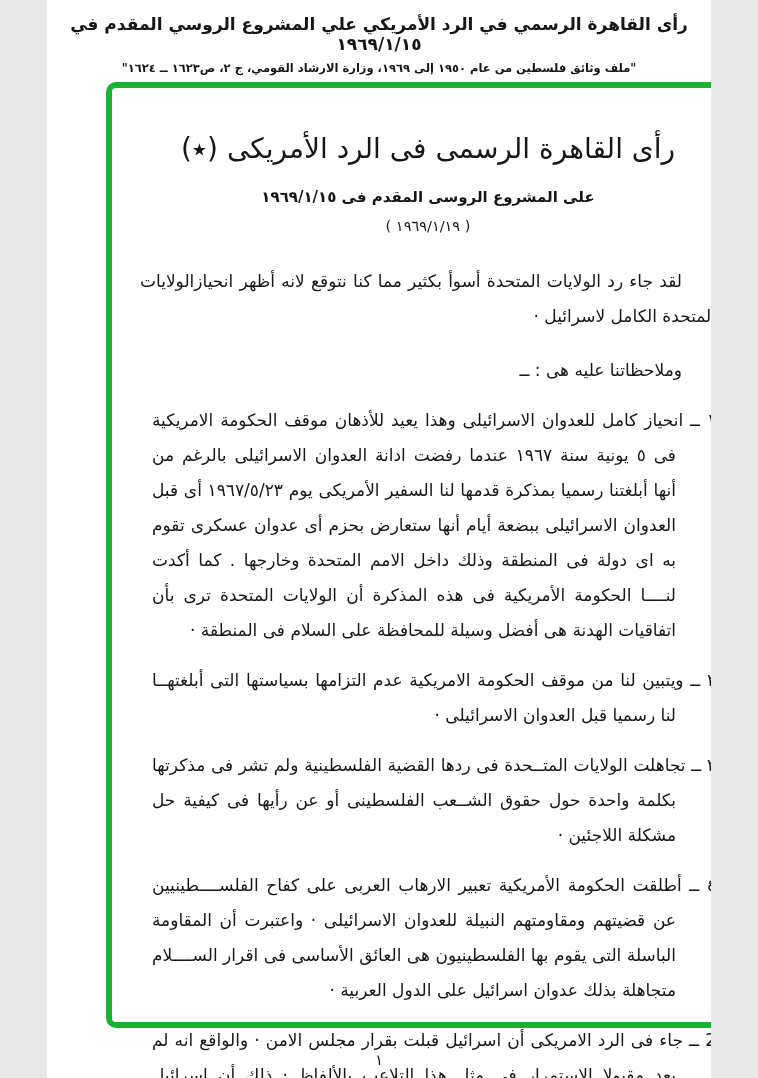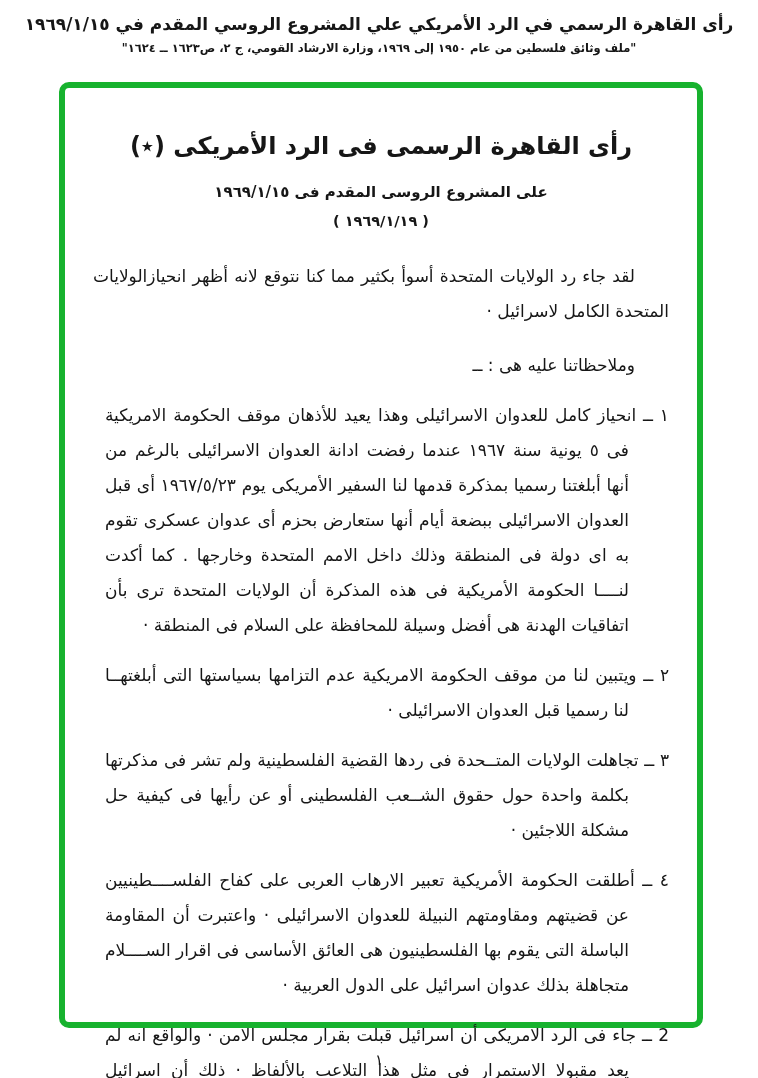--- a/index.html
+++ b/index.html
@@ -1,18 +1,18 @@
 <!DOCTYPE html>
 <html lang="ar" style="--green: #17b22e; --ink: #161616;"><head>
 <meta charset="utf-8">
 <style>
   html,body{margin:0;padding:0;background:#e8e8e8;}
   .page{
     position:relative;
-    width:758px;height:1078px;
+    width:664px;height:1078px;
     background:#ffffff;
     margin:0 auto;
     overflow:hidden;
     font-family:"DejaVu Sans",sans-serif;
     color:var(--ink,#161616);
   }
   
   .header{
     position:absolute;top:14px;left:0;right:0;
     text-align:center;direction:rtl;
@@ -34,31 +34,31 @@
     background:#ffffff;
   }
   .content{
     position:relative;
     direction:rtl;
     padding:34px 28px 0 28px;
     text-align:right;
   }
   .doc-title1{
     text-align:center;
-    font-size:24px;font-weight:bold;
+    font-size:28px;font-weight:normal;
     margin-top:10px;
   }
   .doc-title2{
     text-align:center;
     font-size:15px;font-weight:bold;
     margin-top:23px;
   }
   .doc-title3{
     text-align:center;
-    font-size:14.5px;font-weight:bold;
+    font-size:14.5px;font-weight:normal;
     margin-top:12px;
   }
   p{margin:0;}
   .body-text{
     font-size:17px;
     line-height:35px;
     text-align:justify;
   }
   .intro{
     margin-top:30px;

